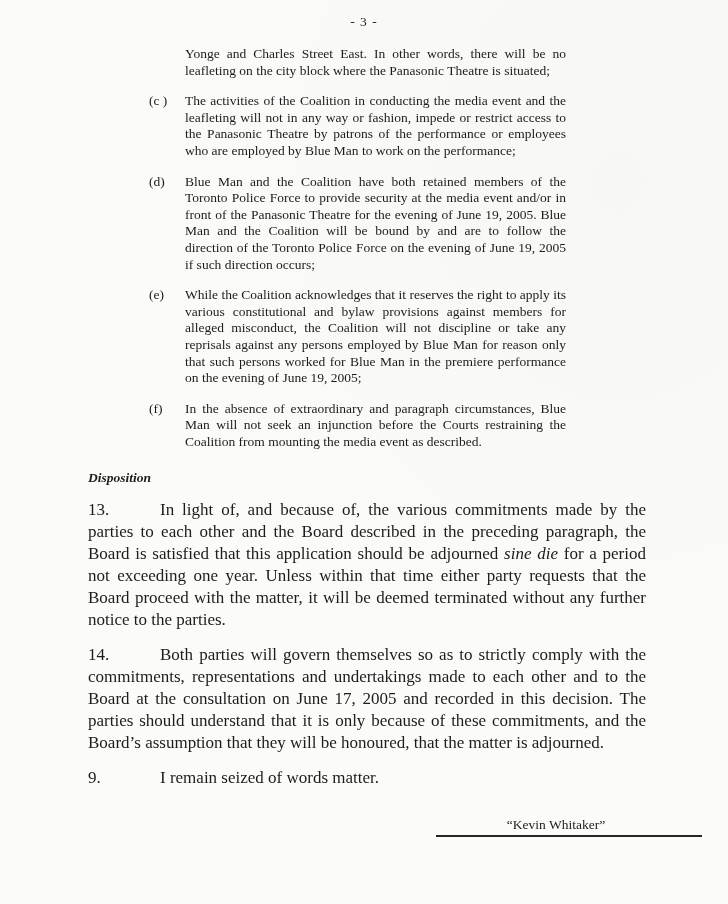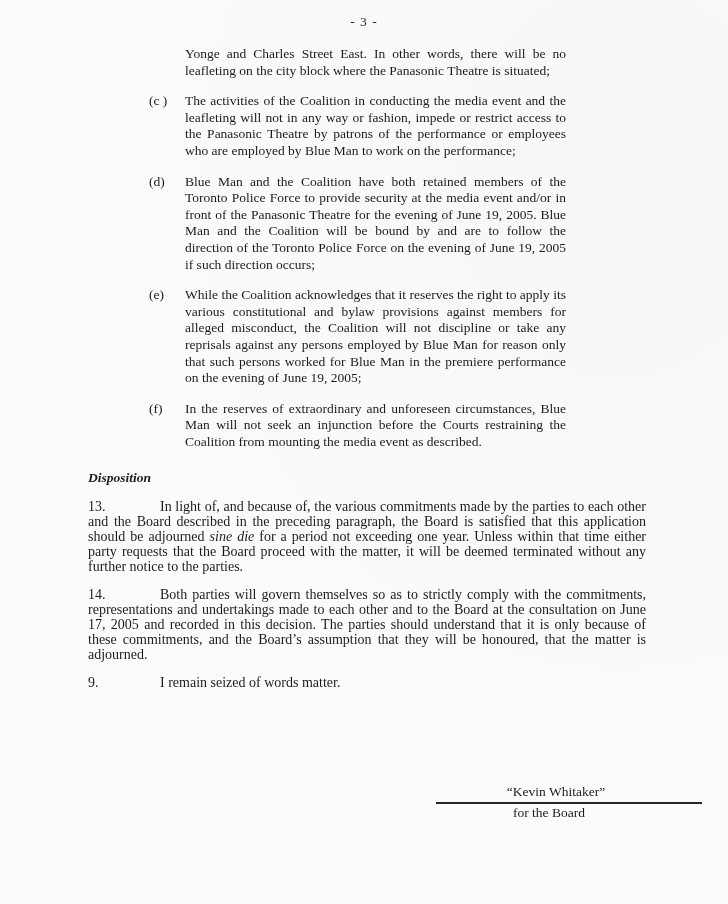--- a/index.html
+++ b/index.html
@@ -47,29 +47,29 @@
     margin: 20px 0 10px 88px;
     font-size: 13.5px;
     font-weight: bold;
     font-style: italic;
     line-height: 16px;
   }
   .numbered-para {
     margin: 13px 0 0 88px;
     width: 558px;
     text-align: justify;
-    font-size: 14px;
-    line-height: 15px;
+    font-size: 17px;
+    line-height: 22px;
   }
   .pnum { display: inline-block; width: 72px; }
   
   .signature-block {
     position: absolute;
     left: 436px;
-    top: 783px;
+    top: 816px;
     width: 266px;
     text-align: center;
     font-size: 13.5px;
     line-height: 17px;
   }
   .signature-name {
     display: block;
     padding: 0 26px 2px 0;
     border-bottom: 2px solid #262626;
   }
@@ -93,36 +93,35 @@
     <div class="letter-item">
       <span class="letter-label">(d)</span>
       <span class="letter-text">Blue Man and the Coalition have both retained members of the Toronto Police Force to provide security at the media event and/or in front of the Panasonic Theatre for the evening of June 19, 2005.  Blue Man and the Coalition will be bound by and are to follow the direction of the Toronto Police Force on the evening of June 19, 2005 if such direction occurs;</span>
     </div>
     <div class="letter-item">
       <span class="letter-label">(e)</span>
       <span class="letter-text">While the Coalition acknowledges that it reserves the right to apply its various constitutional and bylaw provisions against members for alleged misconduct, the Coalition will not discipline or take any reprisals against any persons employed by Blue Man for reason only that such persons worked for Blue Man in the premiere performance on the evening of June 19, 2005;</span>
     </div>
     <div class="letter-item">
       <span class="letter-label">(f)</span>
-      <span class="letter-text">In the reserves of extraordinary and unforeseen circumstances, Blue Man will not seek an injunction before the Courts restraining the Coalition from mounting the media event as described.</span>
+      <span class="letter-text">In the absence of extraordinary and paragraph circumstances, Blue Man will not seek an injunction before the Courts restraining the Coalition from mounting the media event as described.</span>
     </div>
   </div>
 
   <h3 class="disposition-heading">Disposition</h3>
 
   <p class="numbered-para">
     <span class="pnum">13.</span><span>In light of, and because of, the various commitments made by the parties to each other and the Board described in the preceding paragraph, the Board is satisfied that this application should be adjourned </span><em>sine die</em><span> for a period not exceeding one year.  Unless within that time either party requests that the Board proceed with the matter, it will be deemed terminated without any further notice to the parties.</span>
   </p>
 
   <p class="numbered-para">
     <span class="pnum">14.</span><span>Both parties will govern themselves so as to strictly comply with the commitments, representations and undertakings made to each other and to the Board at the consultation on June 17, 2005 and recorded in this decision.  The parties should understand that it is only because of these commitments, and the Board’s assumption that they will be honoured, that the matter is adjourned.</span>
   </p>
 
   <p class="numbered-para">
     <span class="pnum">9.</span><span>I remain seized of words matter.</span>
   </p>
 
   <div class="signature-block">
     <span class="signature-name">“Kevin Whitaker”</span>
-    <span class="signature-title">for the Board</span>
   </div>
 
 </div>
 
 </body></html>

